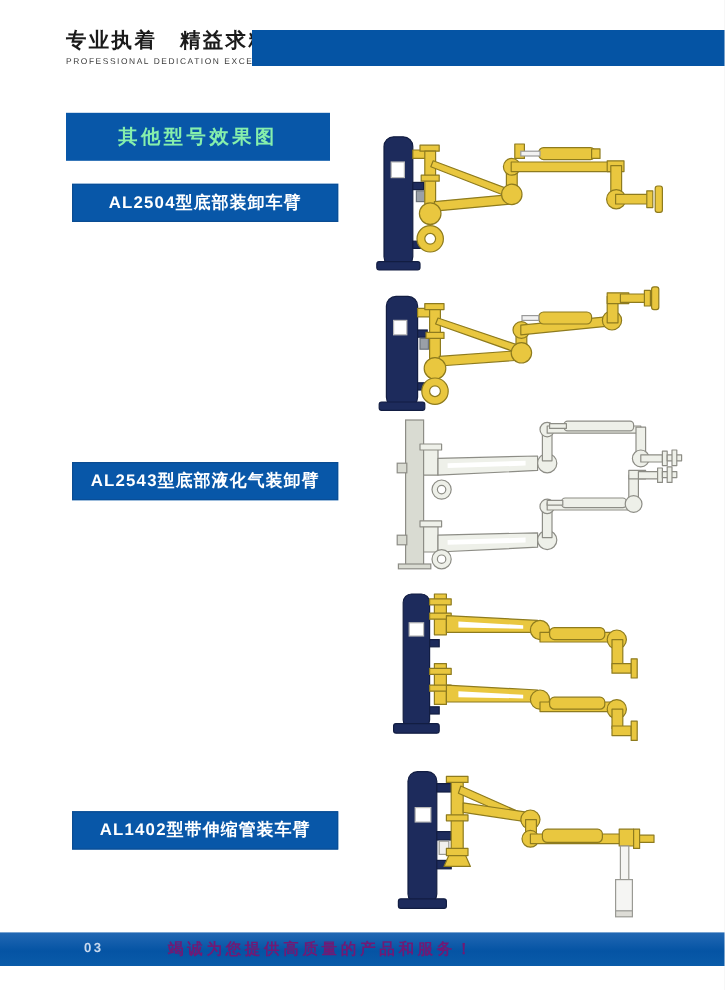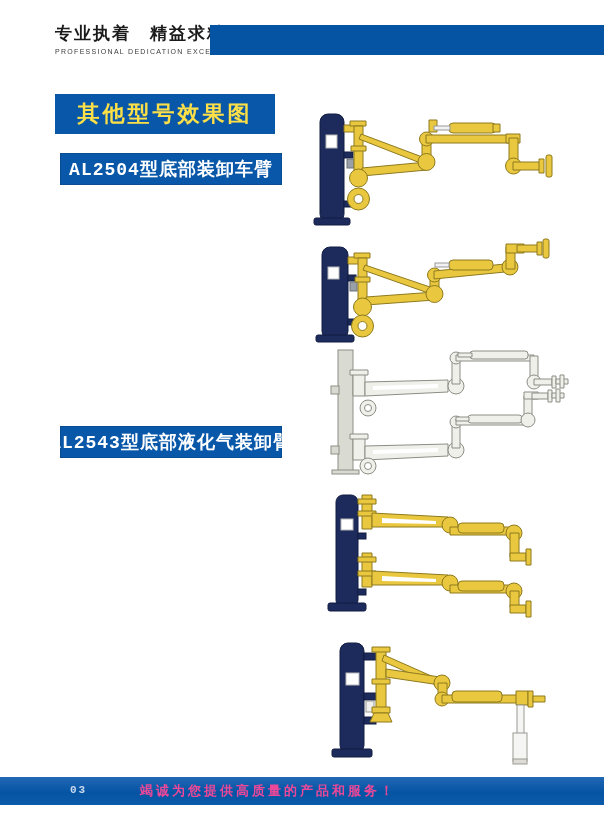--- a/index.html
+++ b/index.html
@@ -8,65 +8,65 @@
     font-family:"Liberation Sans","DejaVu Sans",sans-serif;overflow:hidden;
   }
   
   .brand{position:absolute;left:55px;top:22px;width:160px;text-align:center;}
   .brand-cn{font-size:17px;font-weight:bold;color:#1a1a1a;letter-spacing:2px;white-space:nowrap;}
   .brand-en{font-size:7px;color:#3a3a3a;letter-spacing:1.3px;margin-top:3px;white-space:nowrap;}
   .header-bar{position:absolute;left:210px;right:0;top:25px;height:30px;background:#0554a4;}
   
   .section-badge{
     position:absolute;left:55px;top:94px;width:220px;height:40px;background:#0857a8;
-    color:#fde047;font-size:22px;font-weight:bold;letter-spacing:3px;
+    color:#86efac;font-size:16px;font-weight:bold;letter-spacing:3px;
     display:flex;align-items:center;justify-content:center;white-space:nowrap;
   }
   
   .product-label{
     position:absolute;left:60px;width:222px;height:32px;background:#0857a8;
-    color:#fff;font-size:18px;font-weight:bold;letter-spacing:1px;
+    color:#fff;font-size:14px;font-weight:bold;letter-spacing:1px;
     display:flex;align-items:center;justify-content:center;white-space:nowrap;
     box-shadow:0 0 0 1px #0a4c92 inset;
-    font-family:Liberation Mono, monospace;
-  }
-  .pl1{top:153px}.pl2{top:278px}.pl3{top:426px}.pl4{top:533px}.pl5{top:676px}
+  }
+  .pl1{top:153px}.pl2{top:278px}.pl3{top:385px}.pl4{top:533px}.pl5{top:676px}
   
   .illus{position:absolute;}
   .il1{left:303px;top:108px}.il2{left:303px;top:237px}.il3{left:298px;top:348px}
   .il4{left:298px;top:487px}.il5{left:300px;top:617px}
   
   .footer-bar{
     position:absolute;left:0;right:0;top:777px;height:28px;
     background:linear-gradient(#2268b4,#0554a4 55%,#0a5ba9);
   }
   .footer-page{
     position:absolute;left:70px;top:784px;color:#c9d9ee;
-    font-size:11px;font-weight:bold;letter-spacing:2px;font-family:Liberation Mono, monospace;
+    font-size:11px;font-weight:bold;letter-spacing:2px;
   }
   .footer-slogan{
-    position:absolute;left:140px;top:782px;color:#ec4899;
+    position:absolute;left:140px;top:782px;color:#701a75;
     font-size:13px;font-weight:bold;letter-spacing:3px;white-space:nowrap;
   }
 </style>
 </head>
 <body>
 
 <div id="page">
 
   <div class="brand">
     <div class="brand-cn">专业执着　精益求精</div>
     <div class="brand-en">PROFESSIONAL DEDICATION EXCELLENCE</div>
   </div>
   <div class="header-bar"></div>
 
   <div class="section-badge">其他型号效果图</div>
 
   <div class="product-label pl1">AL2504型底部装卸车臂</div>
   <div class="product-label pl3">AL2543型底部液化气装卸臂</div>
+  <div class="product-label pl5">AL1402型带伸缩管装车臂</div>
 
   <svg class="illus il1" width="292" height="126" viewBox="0 0 292 126">
     <g fill="#1d2b5c" stroke="#121d42" stroke-width="1">
       <rect x="17" y="6" width="24" height="108" rx="8"></rect>
       <rect x="11" y="110" width="36" height="7" rx="2"></rect>
       <rect x="41" y="44" width="9" height="6"></rect>
       <rect x="41" y="93" width="9" height="6"></rect>
     </g>
     <rect x="23" y="27" width="11" height="13" fill="#ffffff" stroke="#b8b8b8"></rect>
     <rect x="44" y="51" width="7" height="9" fill="#9aa0a8" stroke="#6c737c"></rect>

